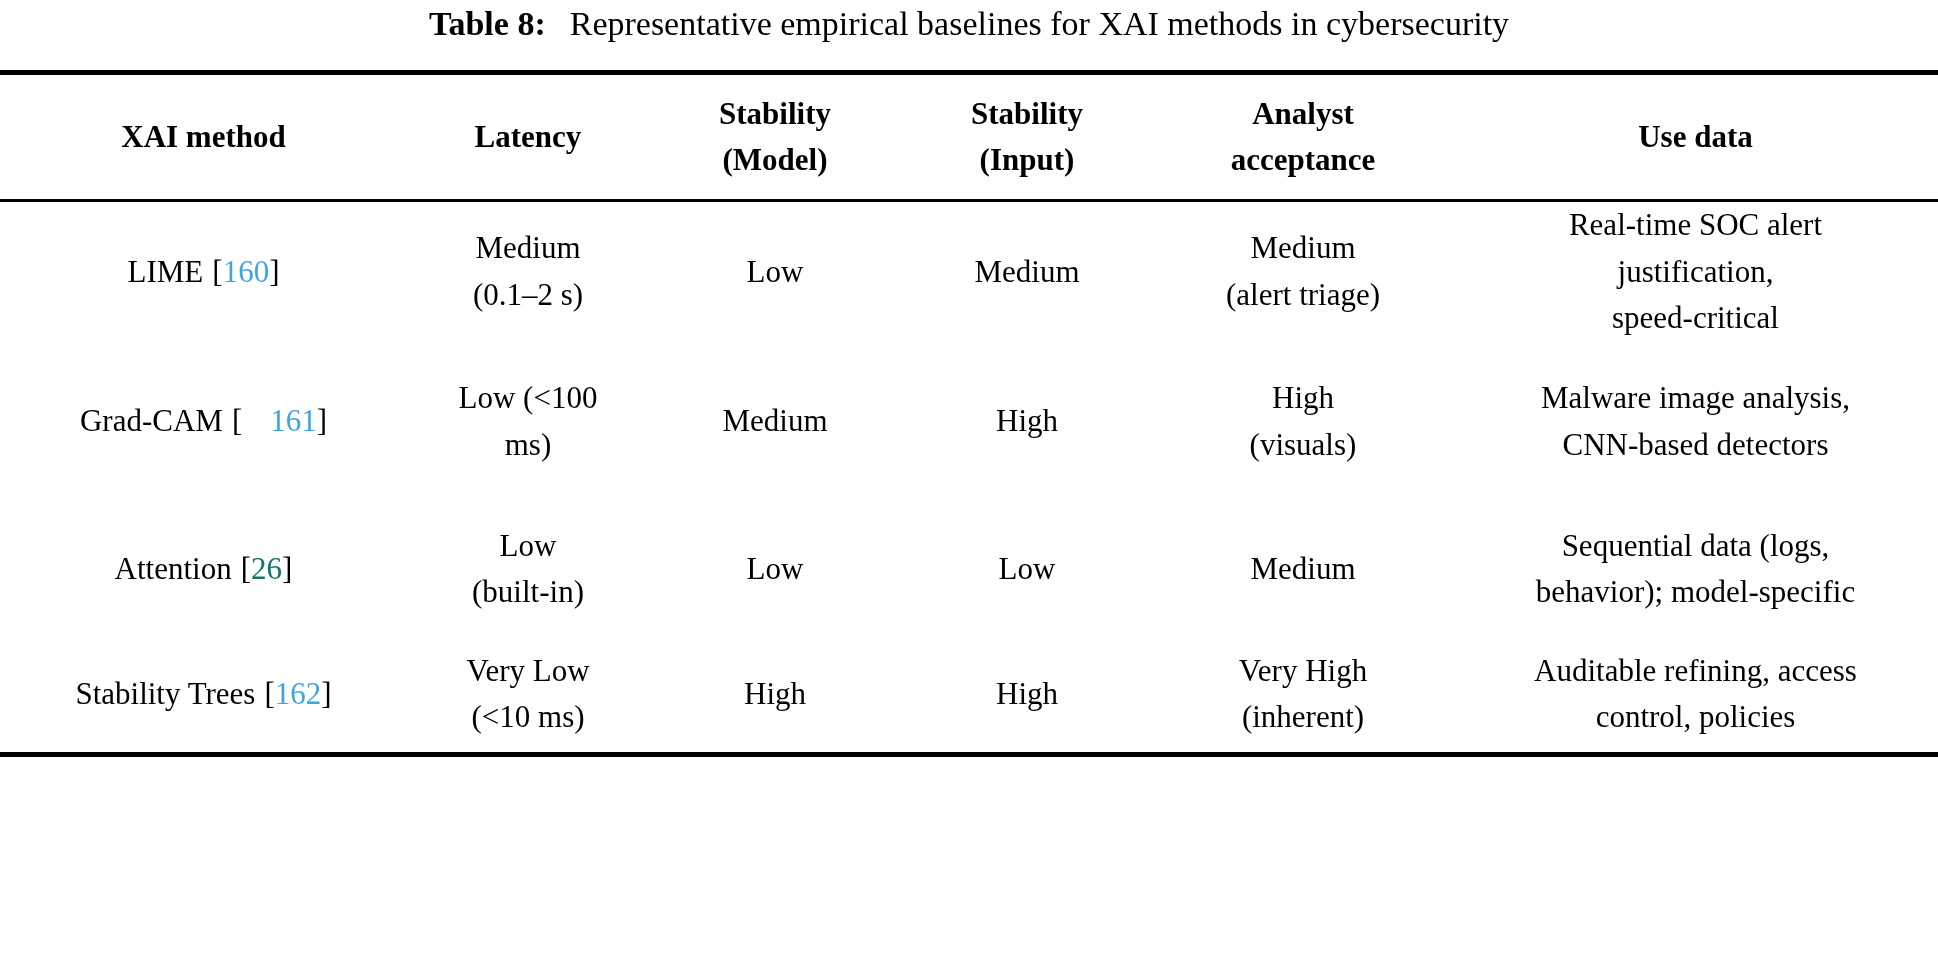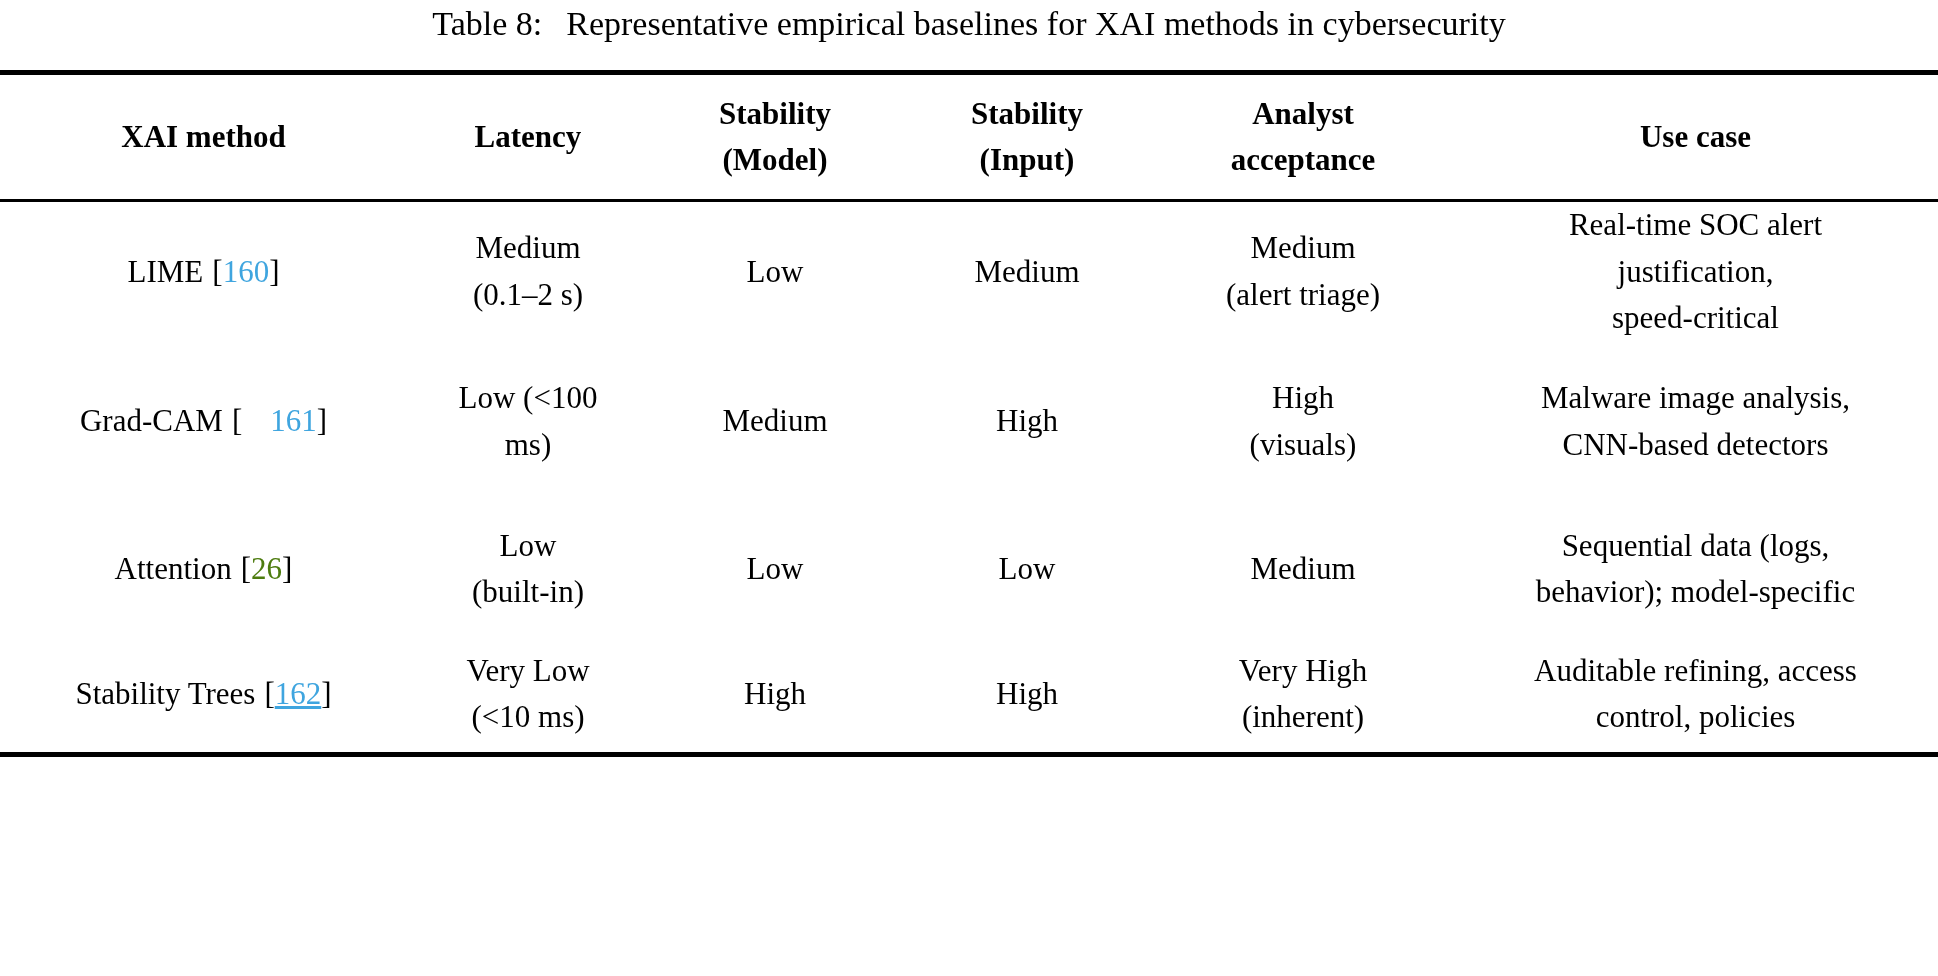--- a/index.html
+++ b/index.html
@@ -20,21 +20,21 @@
     position: absolute;
     top: 2px;
     left: 0;
     width: 100%;
     text-align: center;
     font-size: 34px;
     line-height: 1.3;
     white-space: nowrap;
   }
   .caption-label {
-    font-weight: 400;
+    font-weight: 700;
     margin-top: 29px;
   }
   .caption-text {
     margin-left: 24px;
     text-align: center;
   }
   table.baselines {
     position: absolute;
     top: 70px;
     left: 0;
@@ -95,21 +95,21 @@
     <thead>
       <tr>
           <th>XAI method</th>
           <th>Latency</th>
           <th>Stability
 (Model)</th>
           <th>Stability
 (Input)</th>
           <th>Analyst
 acceptance</th>
-          <th>Use case</th>
+          <th>Use data</th>
         </tr>
     </thead>
     <tbody>
         <tr>
           <td><span>LIME</span><span class="cite-open">[</span><span style="color: rgb(63, 165, 223);">160</span><span>]</span></td>
           <td>Medium
 (0.1–2 s)</td>
           <td>Low</td>
           <td>Medium</td>
           <td>Medium
@@ -123,31 +123,31 @@
           <td>Low (&lt;100
 ms)</td>
           <td>Medium</td>
           <td>High</td>
           <td>High
 (visuals)</td>
           <td>Malware image analysis,
 CNN-based detectors</td>
         </tr>
         <tr>
-          <td><span>Attention</span><span class="cite-open">[</span><span style="color: #4d7c0f;">26</span><span>]</span></td>
+          <td><span>Attention</span><span class="cite-open">[</span><span style="color: #0f766e;">26</span><span>]</span></td>
           <td>Low
 (built-in)</td>
           <td>Low</td>
           <td>Low</td>
           <td>Medium</td>
           <td>Sequential data (logs,
 behavior); model-specific</td>
         </tr>
         <tr>
-          <td><span>Stability Trees</span><span class="cite-open">[</span><span style="color: rgb(63, 165, 223); text-decoration: underline;">162</span><span>]</span></td>
+          <td><span>Stability Trees</span><span class="cite-open">[</span><span style="color: rgb(63, 165, 223);">162</span><span>]</span></td>
           <td>Very Low
 (&lt;10 ms)</td>
           <td>High</td>
           <td>High</td>
           <td>Very High
 (inherent)</td>
           <td>Auditable refining, access
 control, policies</td>
         </tr>
       </tbody>

